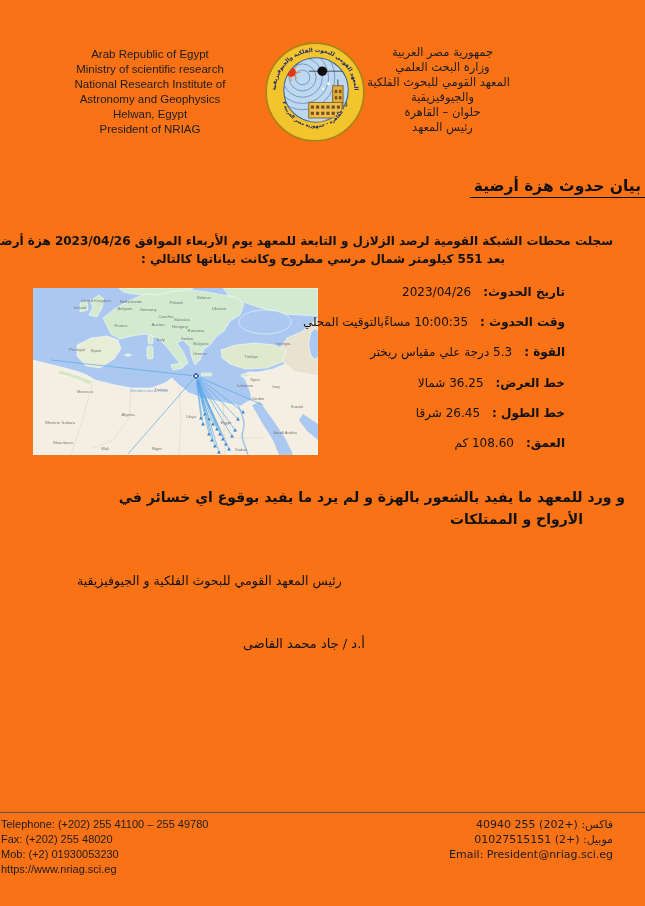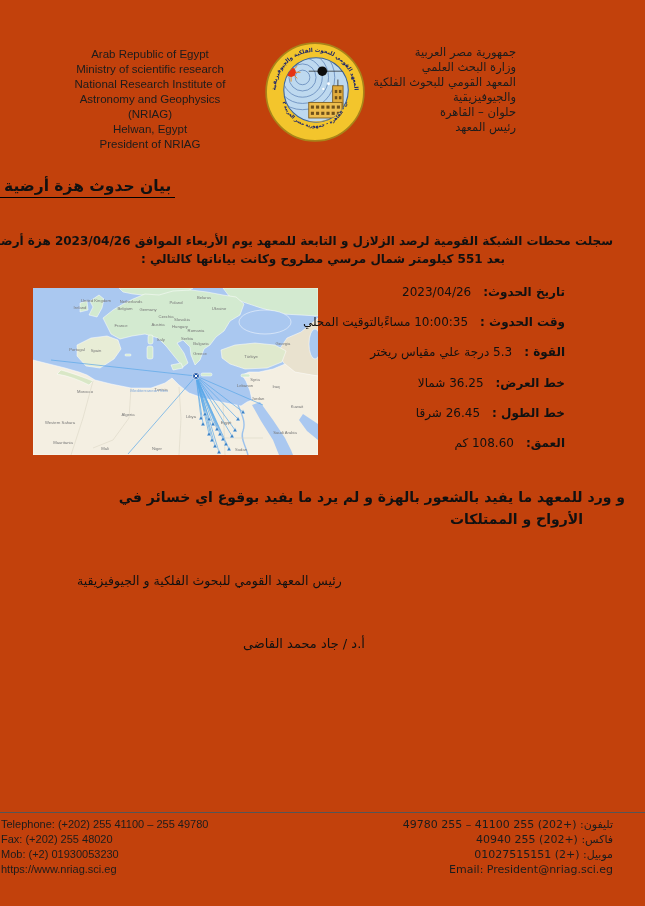--- a/index.html
+++ b/index.html
@@ -1,30 +1,30 @@
 <!DOCTYPE html>
 <html lang="ar"><head>
 <meta charset="utf-8">
 <style>
   html,body{margin:0;padding:0;background:#ffffff;}
-  #page{position:relative;width:645px;height:906px;background:#c2410c;overflow:hidden;
+  #page{position:relative;width:645px;height:906px;background:#f97316;overflow:hidden;
         font-family:"DejaVu Sans",sans-serif;color:#111;}
   .abs{position:absolute;}
   
   #en-header{left:60px;top:47px;width:180px;text-align:center;
              font-family:"Liberation Sans","DejaVu Sans",sans-serif;
              font-size:11.5px;line-height:15px;color:#1c1c1c;}
-  #ar-header{left:375px;top:45px;width:135px;direction:rtl;
-             font-size:11.5px;line-height:15px;color:#1c1c1c;margin-left:6px;}
+  #ar-header{left:375px;top:45px;width:135px;text-align:center;direction:rtl;
+             font-size:11.5px;line-height:15px;color:#1c1c1c;}
   #ar-header div,#en-header div{white-space:nowrap;}
   #logo-box{left:263px;top:40px;width:104px;height:104px;}
   .ringtxt{font-size:5.3px;fill:#16206e;font-weight:bold;}
   .ringtxt2{font-size:4.6px;fill:#16206e;font-weight:bold;}
   
-  #title-wrap{left:0;top:176px;width:645px;text-align:left;direction:rtl;}
+  #title-wrap{left:0;top:176px;width:645px;text-align:right;direction:rtl;}
   #doc-title{display:inline-block;font-size:15.5px;font-weight:bold;
              border-bottom:1.6px solid #000;padding:0 4px 2px 4px;}
   
   #intro{left:33px;top:233px;width:580px;direction:rtl;font-size:12px;
          font-weight:bold;line-height:17.5px;}
   #intro .l1{text-align:justify;text-align-last:justify;white-space:nowrap;}
   #intro .l2{text-align:center;}
   
   #map-box{left:33px;top:288px;width:285px;height:167px;}
   .mlabel{font-family:"Liberation Sans",sans-serif;font-size:4.2px;fill:#777;text-anchor:middle;}
@@ -51,21 +51,20 @@
 </head>
 <body>
 
 <div id="page">
 
   <div class="abs" id="en-header">
       <div>Arab Republic of Egypt</div>
       <div>Ministry of scientific research</div>
       <div>National Research Institute of</div>
       <div>Astronomy and Geophysics</div>
-      <div>(NRIAG)</div>
       <div>Helwan, Egypt</div>
       <div>President of NRIAG</div>
     </div>
 
   <div class="abs" id="logo-box">
     <svg viewBox="0 0 100 100" width="104" height="104">
       <defs>
         <clipPath id="innerClip">
             <circle cx="51" cy="48" r="31"></circle>
           </clipPath>
@@ -298,19 +297,18 @@
   <div class="abs" id="sig-name">أ.د / جاد محمد القاضى</div>
 
   <div class="abs" id="footer-rule"></div>
   <div class="abs" id="footer-left">
       <div>Telephone: (+202) 255 41100 – 255 49780</div>
       <div>Fax: (+202) 255 48020</div>
       <div>Mob: (+2) 01930053230</div>
       <div>https://www.nriag.sci.eg</div>
     </div>
   <div class="abs" id="footer-right">
-      <div>تليفون: (+202) 255 41100 – 255 49780</div>
       <div>فاكس: (+202) 255 40940</div>
       <div>موبيل: (+2) 01027515151</div>
       <div>Email: President@nriag.sci.eg</div>
     </div>
 
 </div>
 
 </body></html>

